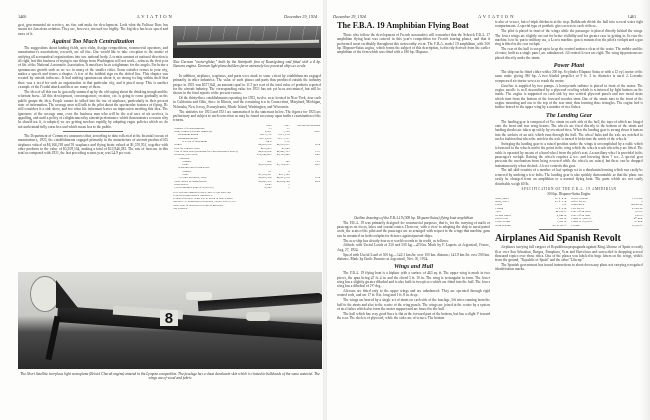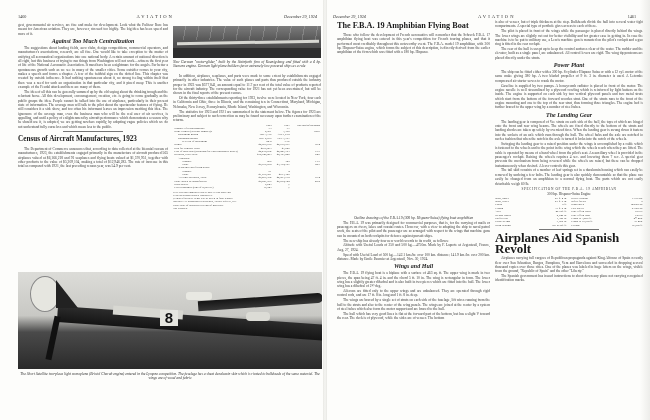--- a/index.html
+++ b/index.html
@@ -76,21 +76,20 @@
     <span class="pub">AVIATION</span>
     <span class="date">December 29, 1924</span>
   </div>
 
   <div class="col" style="left:18px; top:23px; width:150px;">
     <p class="noindent">gest, governmental air services, are fine and make for development. Look what the Pulitzer Race has meant for American aviation. They are, however, stressed too highly. The big idea has been speed and more of it.</p>
     <h2 class="sec">Against Too Much Centralization</h2>
     <p>The suggestions about landing fields, aero clubs, design competitions, commercial operators, and manufacturer's associations, research, are all fine. One would like to take exception to the matter of unifying all aeronautical organizations into one national body. A certain amount of national direction is all right, but this business of trying to run things from Washington will not work—witness the first year of life of the National Aeronautic Association. It must have been a nightmare for the angels. Far better a spontaneous growth such as we see in many of the smaller cities. Some outsider comes to your city, makes a speech and forms a chapter. A few of the faithful sign on the dotted line. This chapter was created by outside influence. It had nothing spontaneous about it, no strong feeling within itself that there was a need for such an organization in that particular city, and it pined away. This is another example of the Feudal attack and there are many of them.</p>
     <p>The idea of all this can be generally summed up by the old saying about the drinking trough and the reluctant horse. All this development, encouragement, creation, etc. is going to come gradually as the public grasps the idea. People cannot be talked into the use of airplanes, particularly in their present state of information. The average man will talk to the pilot about the spectacular features of flying. He still considers it a side show, and too often his informant leaves an impression meriting this idea. The ignorance of the average man, even the business man who will be the real user of air services, is appalling, and until a policy of enlightenment by aircraft performance which demonstrates a reason why he should use it, is adopted, we are getting nowhere rapidly, by adopting vague policies which we do not understand fully ourselves and which mean less to the public.</p>
     <div class="rule"></div>
-    <h1 class="title census">Census of Aircraft Manufactures, 1923</h1>
     <p>The Department of Commerce announces that, according to data collected at the biennial census of manufactures, 1923, the establishments engaged primarily in the manufacture of aircraft produced 565 airplanes valued at $6,166,218 and 91 seaplanes and flying boats valued at $1,570,951, together with other products to the value of $5,209,104, making a total of $12,946,283. The rate of increase in this total as compared with 1921, the last preceding census year, was 54.9 per cent.</p>
   </div>
 
   <div class="photo" id="photo-glider">
     <div class="struts"></div>
     <div class="ground"></div>
     <div class="wing"></div>
   </div>
 
   <div class="col" style="left:173px; top:60px; width:148px;">
@@ -363,18 +362,18 @@
               <span class="v">19 min.</span>
             </div>
             <div class="spec-row">
               <span class="k">Ceiling</span>
               <span class="v">16,500 ft.</span>
             </div>
           </div>
       </div>
     </div>
     <div class="rule"></div>
-    <h1 class="title" style="font-size:13px;">Airplanes Aid Spanish Revolt</h1>
+    <h1 class="title" style="font-size:10px;">Airplanes Aid Spanish Revolt</h1>
     <p>Airplanes carrying full cargoes of Republican propaganda against King Alfonso of Spain recently flew over San Sebastian, Burgos, Pamplona, Vera and Barcelona and succeeded in dropping several thousand copies over those cities. One of the planes was labeled in huge letters on the wings, visible from the ground, "Republic of Spain" and the other "Liberty."</p>
     <p>The Spanish government has issued instructions to shoot down any plane not carrying recognized identification marks.</p>
   </div>
   <div class="page-shadow"></div>
 </div>
 
 </body></html>

